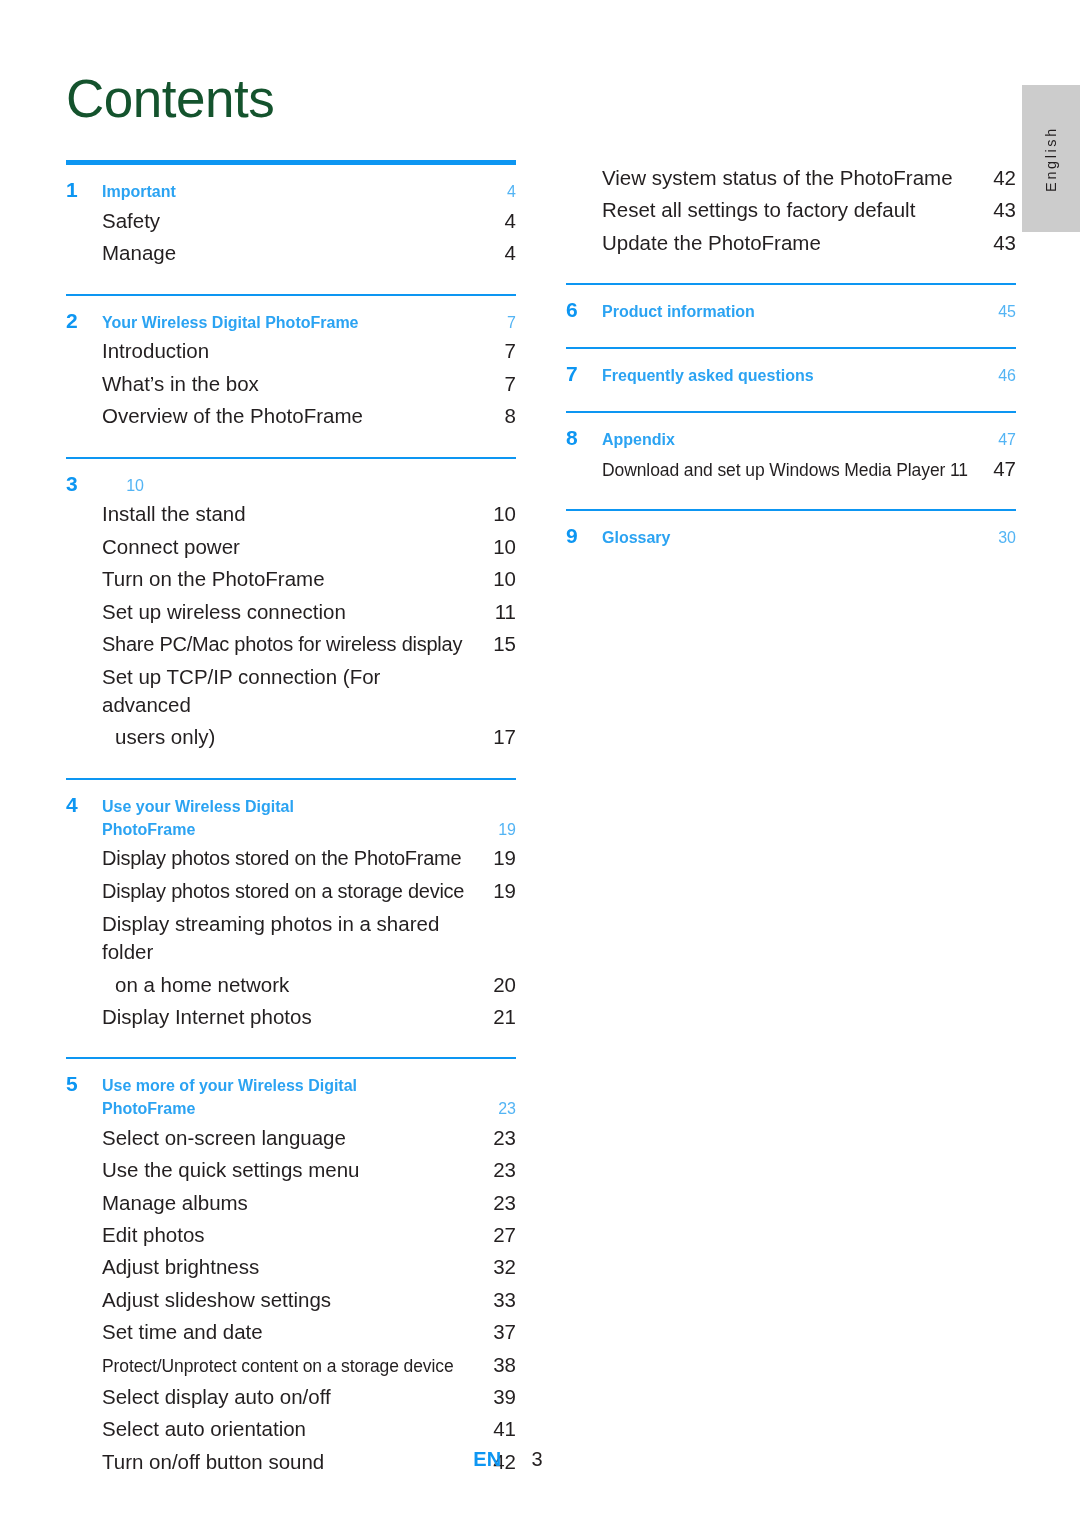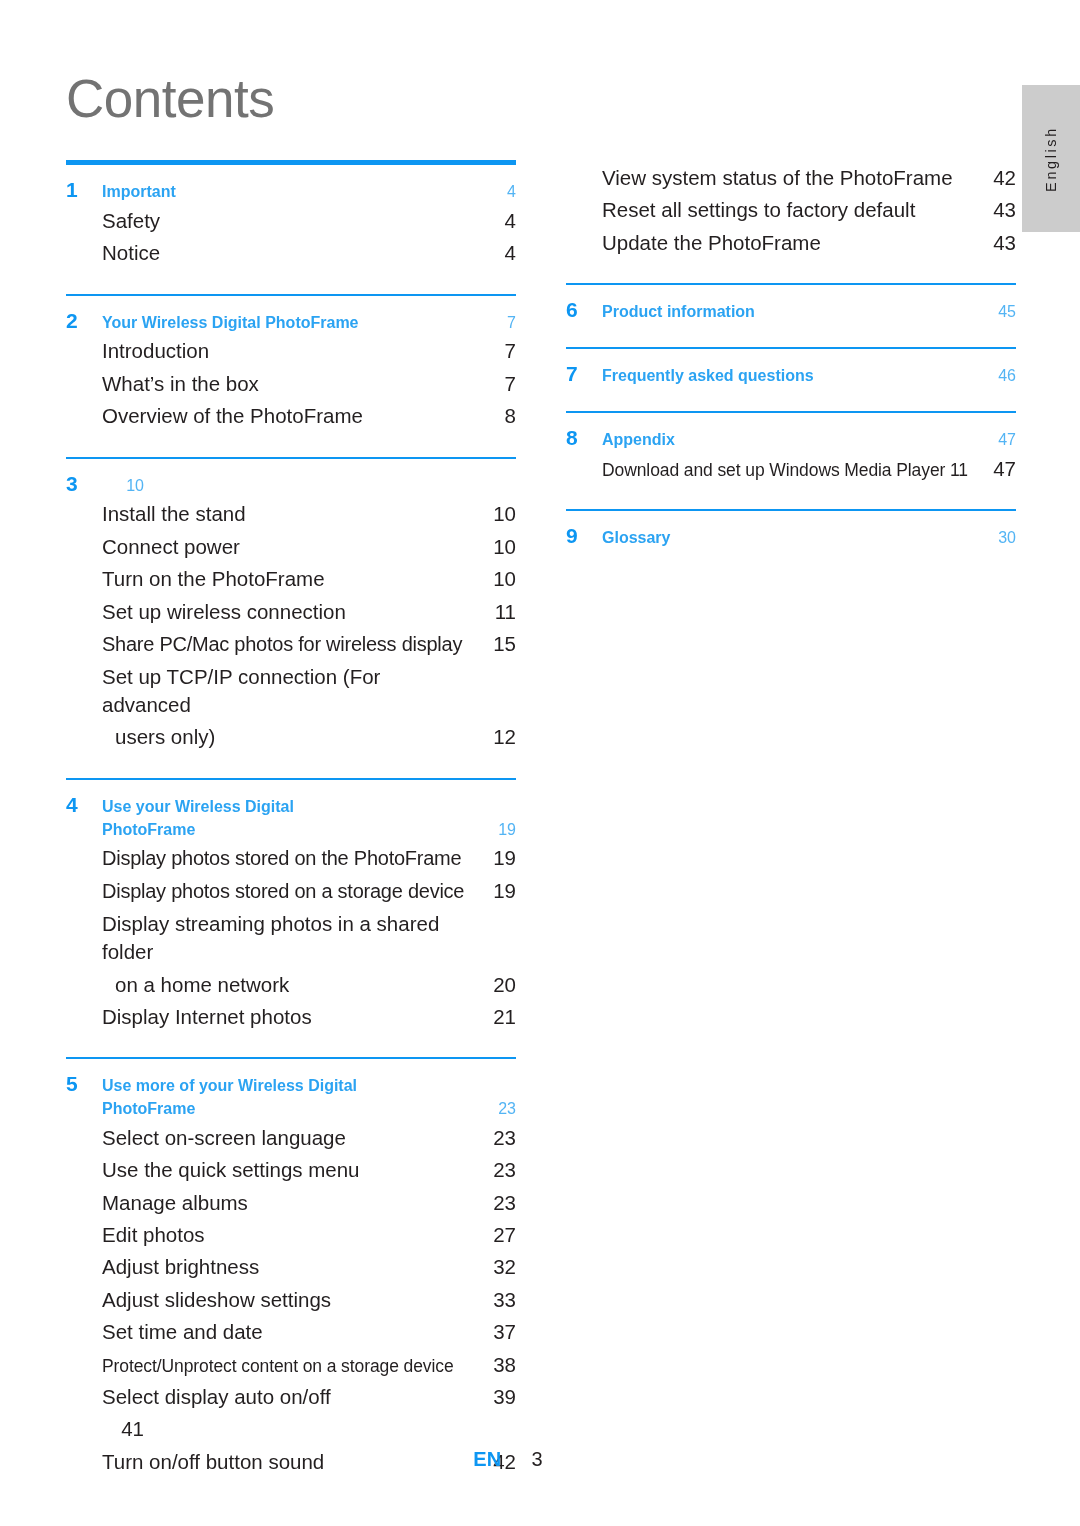--- a/index.html
+++ b/index.html
@@ -17,21 +17,21 @@
   }
 
   
   .page-title {
     position: absolute;
     left: 66px;
     top: 72px;
     font-size: 53px;
     font-weight: 400;
     letter-spacing: -0.5px;
-    color: #737373;
+    color: #14532d;
     line-height: 1;
   }
 
   
   .lang-tab {
     position: absolute;
     left: 1022px;
     top: 85px;
     width: 58px;
     height: 147px;
@@ -176,21 +176,21 @@
       <span class="label">Important</span>
       <span class="page">4</span>
     </div>
     <div class="row sub">
       <span class="num-col"></span>
       <span class="label">Safety</span>
       <span class="page">4</span>
     </div>
     <div class="row sub">
       <span class="num-col"></span>
-      <span class="label">Notice</span>
+      <span class="label">Manage</span>
       <span class="page">4</span>
     </div>
   </div>
 
   <div class="spacer-lg"></div>
 
   <div class="rule rule-thin"></div>
   <div class="group">
     <div class="row chapter">
       <span class="num-col">2</span>
@@ -248,21 +248,21 @@
       <span class="page">15</span>
     </div>
     <div class="row sub">
       <span class="num-col"></span>
       <span class="label">Set up TCP/IP connection (For advanced</span>
       <span class="page"></span>
     </div>
     <div class="row sub cont">
       <span class="num-col"></span>
       <span class="label">users only)</span>
-      <span class="page">12</span>
+      <span class="page">17</span>
     </div>
   </div>
 
   <div class="spacer-lg"></div>
 
   <div class="rule rule-thin"></div>
   <div class="group">
     <div class="row chapter">
       <span class="num-col">4</span>
       <span class="label">Use your Wireless Digital</span>
@@ -354,20 +354,21 @@
       <span class="label">Protect/Unprotect content on a storage device</span>
       <span class="page">38</span>
     </div>
     <div class="row sub">
       <span class="num-col"></span>
       <span class="label">Select display auto on/off</span>
       <span class="page">39</span>
     </div>
     <div class="row sub">
       <span class="num-col"></span>
+      <span class="label">Select auto orientation</span>
       <span class="page">41</span>
     </div>
     <div class="row sub">
       <span class="num-col"></span>
       <span class="label">Turn on/off button sound</span>
       <span class="page">42</span>
     </div>
   </div>
 </div>
 

